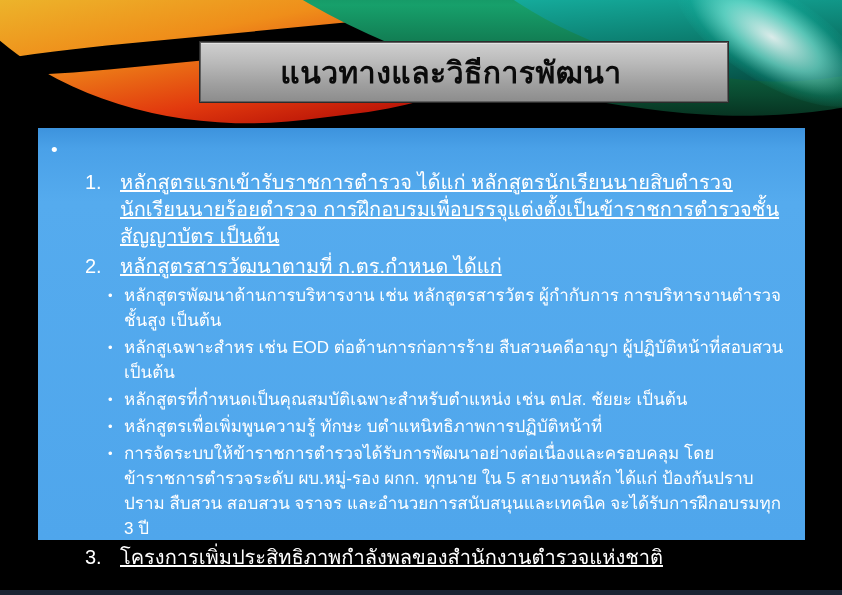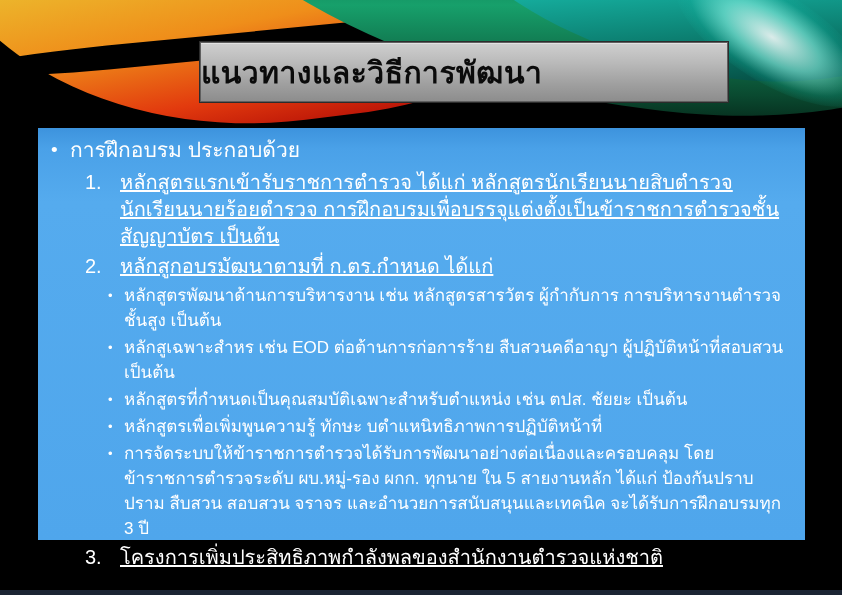--- a/index.html
+++ b/index.html
@@ -42,21 +42,21 @@
     background:radial-gradient(ellipse at 50% 50%, rgba(255,255,255,.85) 0%, rgba(140,245,230,.6) 35%, rgba(20,180,160,.25) 60%, rgba(0,0,0,0) 75%);
   }
 
   
   .title-bar {
     position:absolute; left:200px; top:42px; width:528px; height:60px;
     background:linear-gradient(180deg,#cfcfcf 0%,#b9b9b9 35%,#a0a0a0 70%,#8d8d8d 100%);
     border:1px solid #5f5f5f;
     box-shadow:inset 0 1px 0 #e2e2e2, 0 0 0 1px #2c2c2c;
     box-sizing:border-box;
-    display:flex; align-items:center; justify-content:flex-start;
+    display:flex; align-items:center; justify-content:center;
   }
   .title-text {
     font-size:30px; font-weight:bold; color:#0b0b0b;
     padding-right:26px; letter-spacing:.5px; white-space:nowrap;
   }
 
   
   .panel {
     position:absolute; left:38px; top:128px; width:767px; height:412px;
     background:linear-gradient(180deg,#3d93dd 0%,#4aa1e8 5%,#55abee 18%,#4fa6ec 100%);
@@ -94,33 +94,32 @@
   </div>
 
   <div class="title-bar">
     <div class="title-text">แนวทางและวิธีการพัฒนา</div>
   </div>
 
   <div class="panel">
 
     <div class="heading-row">
       <span class="hbullet">•</span>
-      <span>การฝึกอบรม ประกอบด้วย</span>
     </div>
 
     <div class="olist">
 
       <div class="oitem">
         <span class="onum">1.</span>
         <span class="otext">หลักสูตรแรกเข้ารับราชการตำรวจ ได้แก่ หลักสูตรนักเรียนนายสิบตำรวจ นักเรียนนายร้อยตำรวจ การฝึกอบรมเพื่อบรรจุแต่งตั้งเป็นข้าราชการตำรวจชั้นสัญญาบัตร เป็นต้น</span>
       </div>
 
       <div class="oitem">
         <span class="onum">2.</span>
-        <span class="otext">หลักสูกอบรมัฒนาตามที่ ก.ตร.กำหนด ได้แก่</span>
+        <span class="otext">หลักสูตรสารวัฒนาตามที่ ก.ตร.กำหนด ได้แก่</span>
       </div>
 
       <div class="sublist">
         <div class="subitem">
           <span class="sbullet">•</span>
           <span class="stext">หลักสูตรพัฒนาด้านการบริหารงาน เช่น หลักสูตรสารวัตร ผู้กำกับการ การบริหารงานตำรวจชั้นสูง เป็นต้น</span>
         </div>
         <div class="subitem">
           <span class="sbullet">•</span>
           <span class="stext">หลักสูเฉพาะสำหร เช่น EOD ต่อต้านการก่อการร้าย สืบสวนคดีอาญา ผู้ปฏิบัติหน้าที่สอบสวน เป็นต้น</span>

